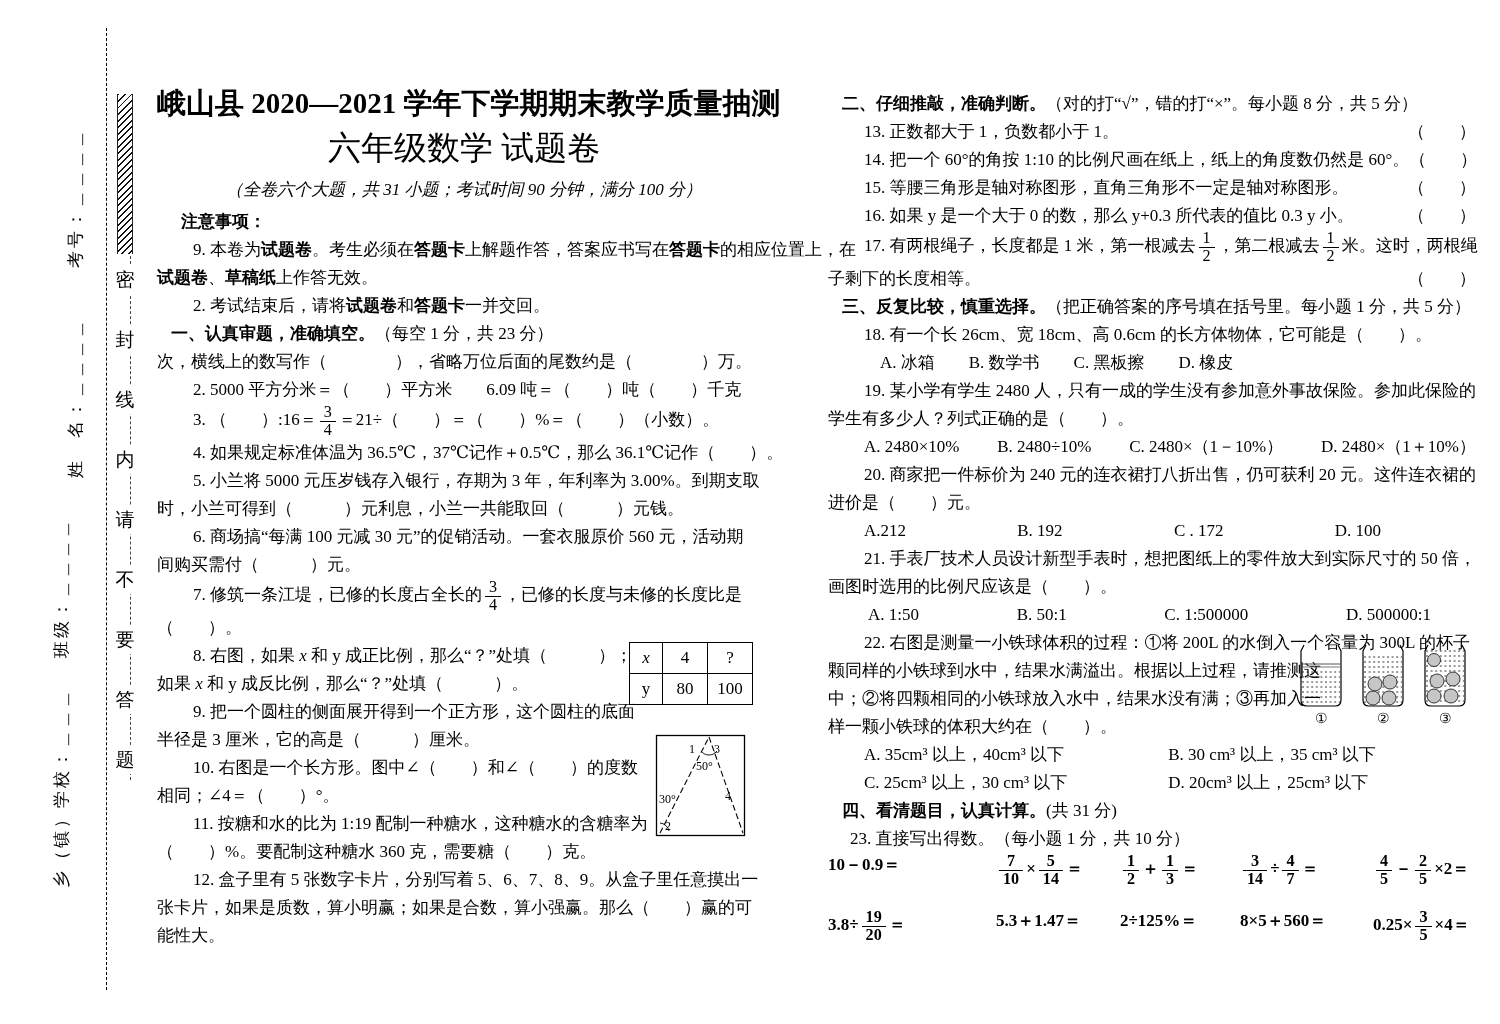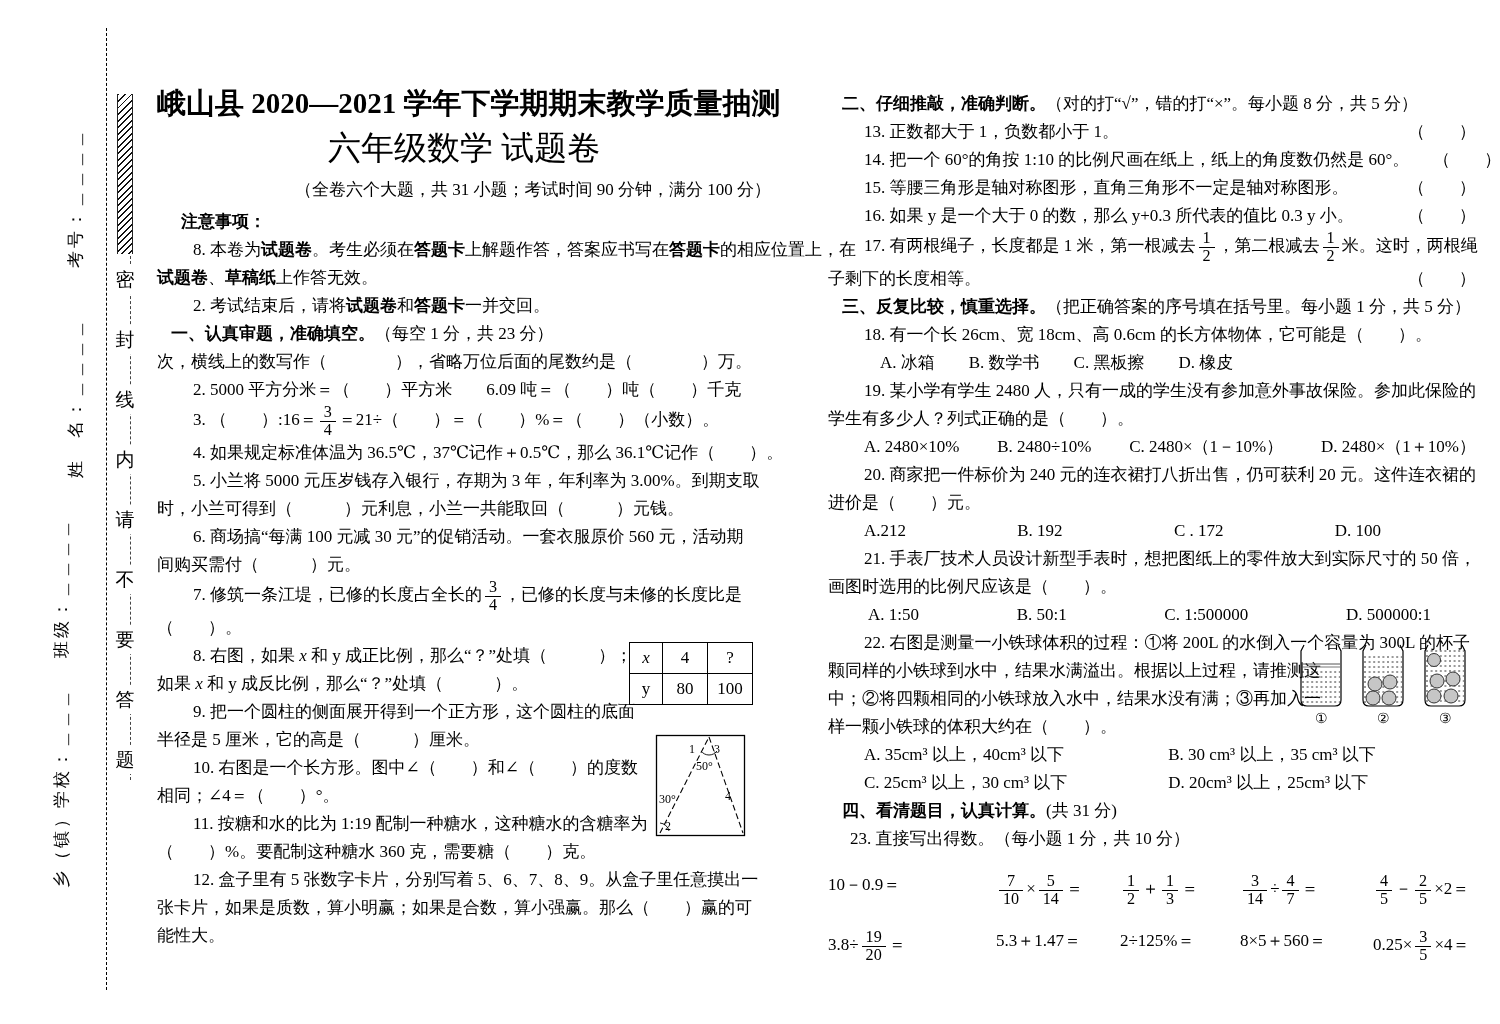--- a/index.html
+++ b/index.html
@@ -22,39 +22,39 @@
   .hatch{position:absolute;left:117px;top:94px;width:14px;height:160px;
         background:repeating-linear-gradient(135deg,#111 0 1.4px,#fff 1.4px 4.6px);
         border-left:1px solid #222;border-right:1px solid #222;}
   .sealchars{position:absolute;left:111px;top:266px;width:28px;display:flex;
         flex-direction:column;gap:32px;align-items:center;font-size:19px;z-index:2;}
   .sealchars span{background:#fff;padding:1px 0;}
   
   .col-left{position:absolute;left:157px;top:82px;width:614px;font-size:17px;}
   .col-right{position:absolute;left:828px;top:90px;width:648px;font-size:17px;}
   .line{line-height:28px;min-height:28px;white-space:nowrap;}
-  .ind{padding-left:36px;gap:24px;}
+  .ind{padding-left:36px;}
   .ind-s{padding-left:14px;}
   .ind-n{padding-left:24px;}
   .t1{font-size:29px;font-weight:700;text-align:center;line-height:42px;white-space:nowrap;}
   .t2{font-size:33px;font-weight:400;text-align:center;line-height:48px;}
-  .meta{text-align:right;line-height:36px;}
+  .meta{text-align:center;line-height:36px;font-style:italic;}
   .jline{display:flex;justify-content:space-between;}
   .optflex{display:flex;justify-content:space-between;}
   
   .xytable{position:absolute;left:472px;top:560px;border-collapse:collapse;font-size:17px;}
   .xytable td{border:1.6px solid #000;text-align:center;width:40px;height:30px;padding:0 2px;}
   .xytable td:first-child{width:28px;}
   
   .fig10{position:absolute;left:498px;top:652px;}
   
   .beakers{position:absolute;left:468px;top:553px;}
   
   .cr{position:relative;height:56px;white-space:nowrap;}
-  .cc{position:absolute;top:20px;}.cc2{left:168px;}.cc3{left:292px;}.cc4{left:412px;}.cc5{left:545px;}
+  .cc{position:absolute;top:0;font-weight:bold;}.cc2{left:168px;}.cc3{left:292px;}.cc4{left:412px;}.cc5{left:545px;}
 </style>
 </head>
 <body>
 
 <div>
   <div class="vlab" style="left:64px;top:268px;">考号：＿＿＿＿</div>
   <div class="vlab" style="left:64px;top:478px;">姓　名：＿＿＿＿</div>
   <div class="vlab" style="left:50px;top:658px;">班级：＿＿＿＿</div>
   <div class="vlab" style="left:50px;top:888px;">乡（镇）学校：＿＿＿</div>
   <div class="sealline-main"></div>
@@ -71,21 +71,21 @@
     <span>答</span>
     <span>题</span>
   </div>
 </div>
 
 <div class="col-left">
   <div class="t1">峨山县 2020—2021 学年下学期期末教学质量抽测</div>
   <div class="t2">六年级数学 试题卷</div>
   <div class="meta line">（全卷六个大题，共 31 小题；考试时间 90 分钟，满分 100 分）</div>
   <div class="line ind-n b">注意事项：</div>
-  <div class="line ind"><span>8. 本卷为</span><span class="b">试题卷</span><span>。考生必须在</span><span class="b">答题卡</span><span>上解题作答，答案应书写在</span><span class="b">答题卡</span><span>的相应位置上，在</span></div>
+  <div class="line ind"><span>9. 本卷为</span><span class="b">试题卷</span><span>。考生必须在</span><span class="b">答题卡</span><span>上解题作答，答案应书写在</span><span class="b">答题卡</span><span>的相应位置上，在</span></div>
   <div class="line"><span class="b">试题卷</span><span>、</span><span class="b">草稿纸</span><span>上作答无效。</span></div>
   <div class="line ind"><span>2. 考试结束后，请将</span><span class="b">试题卷</span><span>和</span><span class="b">答题卡</span><span>一并交回。</span></div>
   <div class="line ind-s"><span class="b">一、认真审题，准确填空。</span><span>（每空 1 分，共 23 分）</span></div>
   <div class="line"><span>次，横线上的数写作（　　　　），省略万位后面的尾数约是（　　　　）万。</span></div>
   <div class="line ind"><span>2. 5000 平方分米＝（　　）平方米　　6.09 吨＝（　　）吨（　　）千克</span></div>
   <div class="line ind"><span>3. （　　）:16＝</span><span class="frac">
         <span class="num">3</span>
         <span class="den">4</span>
       </span><span>＝21÷（　　）＝（　　）%＝（　　）（小数）。</span></div>
   <div class="line ind"><span>4. 如果规定标准体温为 36.5℃，37℃记作＋0.5℃，那么 36.1℃记作（　　）。</span></div>
@@ -94,21 +94,21 @@
   <div class="line ind"><span>6. 商场搞“每满 100 元减 30 元”的促销活动。一套衣服原价 560 元，活动期</span></div>
   <div class="line"><span>间购买需付（　　　）元。</span></div>
   <div class="line ind"><span>7. 修筑一条江堤，已修的长度占全长的</span><span class="frac">
         <span class="num">3</span>
         <span class="den">4</span>
       </span><span>，已修的长度与未修的长度比是</span></div>
   <div class="line"><span>（　　）。</span></div>
   <div class="line ind"><span>8. 右图，如果 </span><span class="i">x</span><span> 和 y 成正比例，那么“？”处填（　　　）；</span></div>
   <div class="line"><span>如果 </span><span class="i">x</span><span> 和 y 成反比例，那么“？”处填（　　　）。</span></div>
   <div class="line ind"><span>9. 把一个圆柱的侧面展开得到一个正方形，这个圆柱的底面</span></div>
-  <div class="line"><span>半径是 5 厘米，它的高是（　　　）厘米。</span></div>
+  <div class="line"><span>半径是 3 厘米，它的高是（　　　）厘米。</span></div>
   <div class="line ind"><span>10. 右图是一个长方形。图中∠（　　）和∠（　　）的度数</span></div>
   <div class="line"><span>相同；∠4＝（　　）°。</span></div>
   <div class="line ind"><span>11. 按糖和水的比为 1:19 配制一种糖水，这种糖水的含糖率为</span></div>
   <div class="line"><span>（　　）%。要配制这种糖水 360 克，需要糖（　　）克。</span></div>
   <div class="line ind"><span>12. 盒子里有 5 张数字卡片，分别写着 5、6、7、8、9。从盒子里任意摸出一</span></div>
   <div class="line"><span>张卡片，如果是质数，算小明赢；如果是合数，算小强赢。那么（　　）赢的可</span></div>
   <div class="line"><span>能性大。</span></div>
 
   <table class="xytable">
     <tbody>

